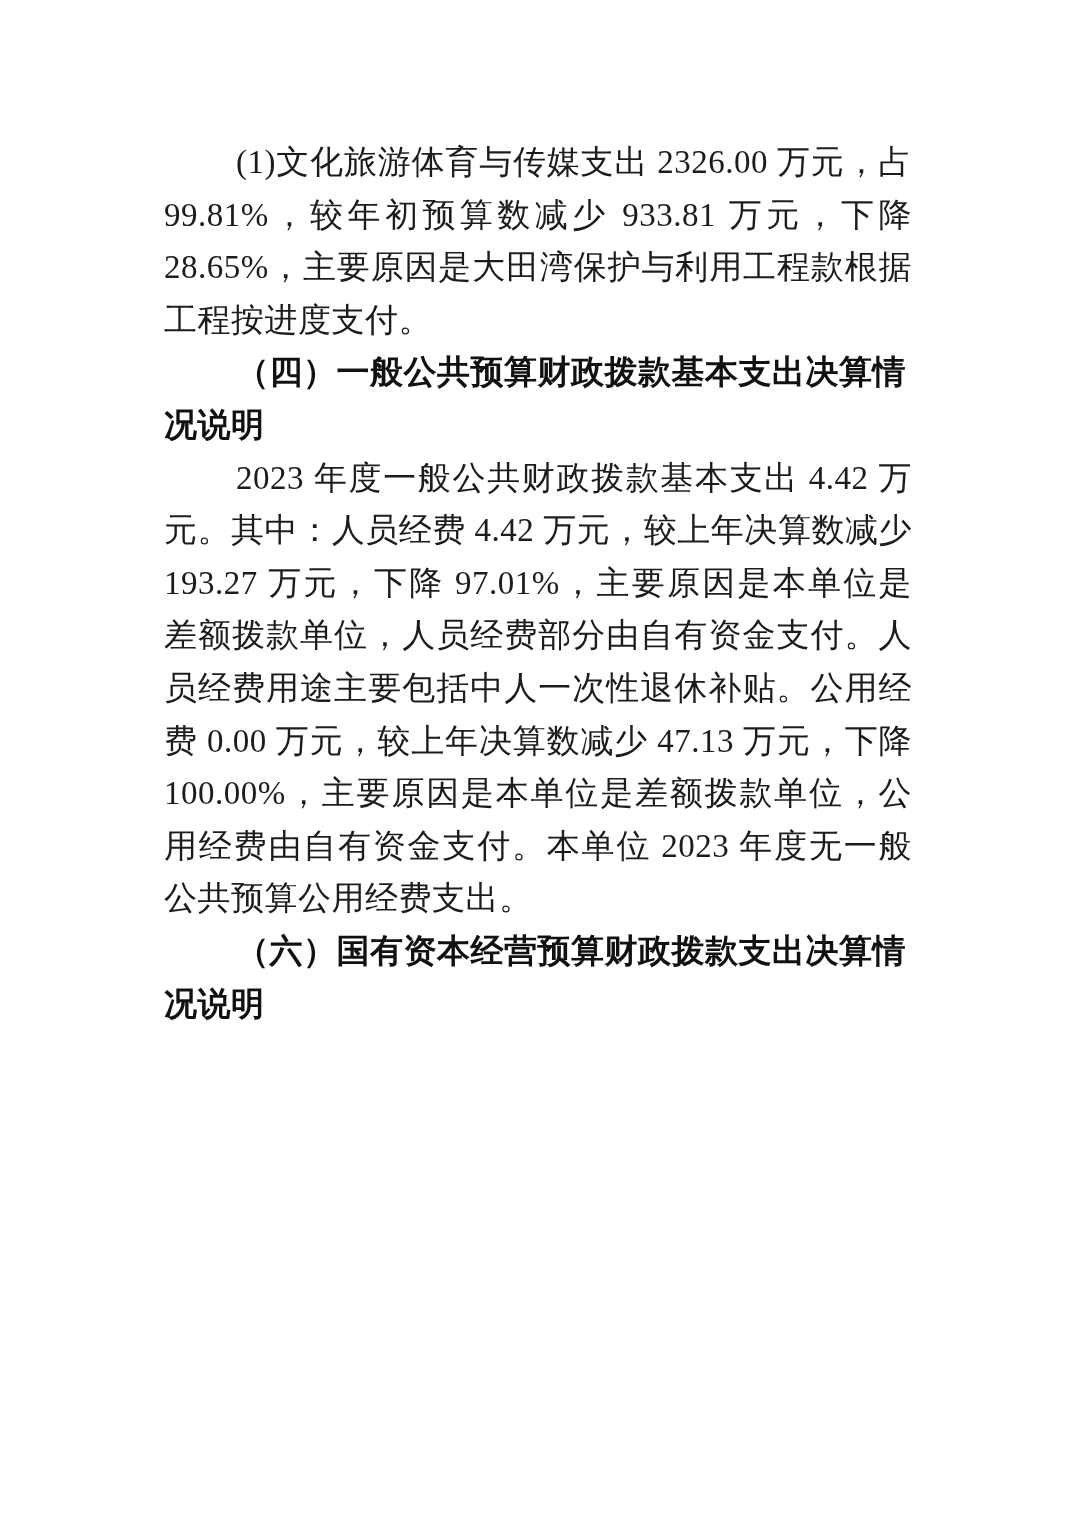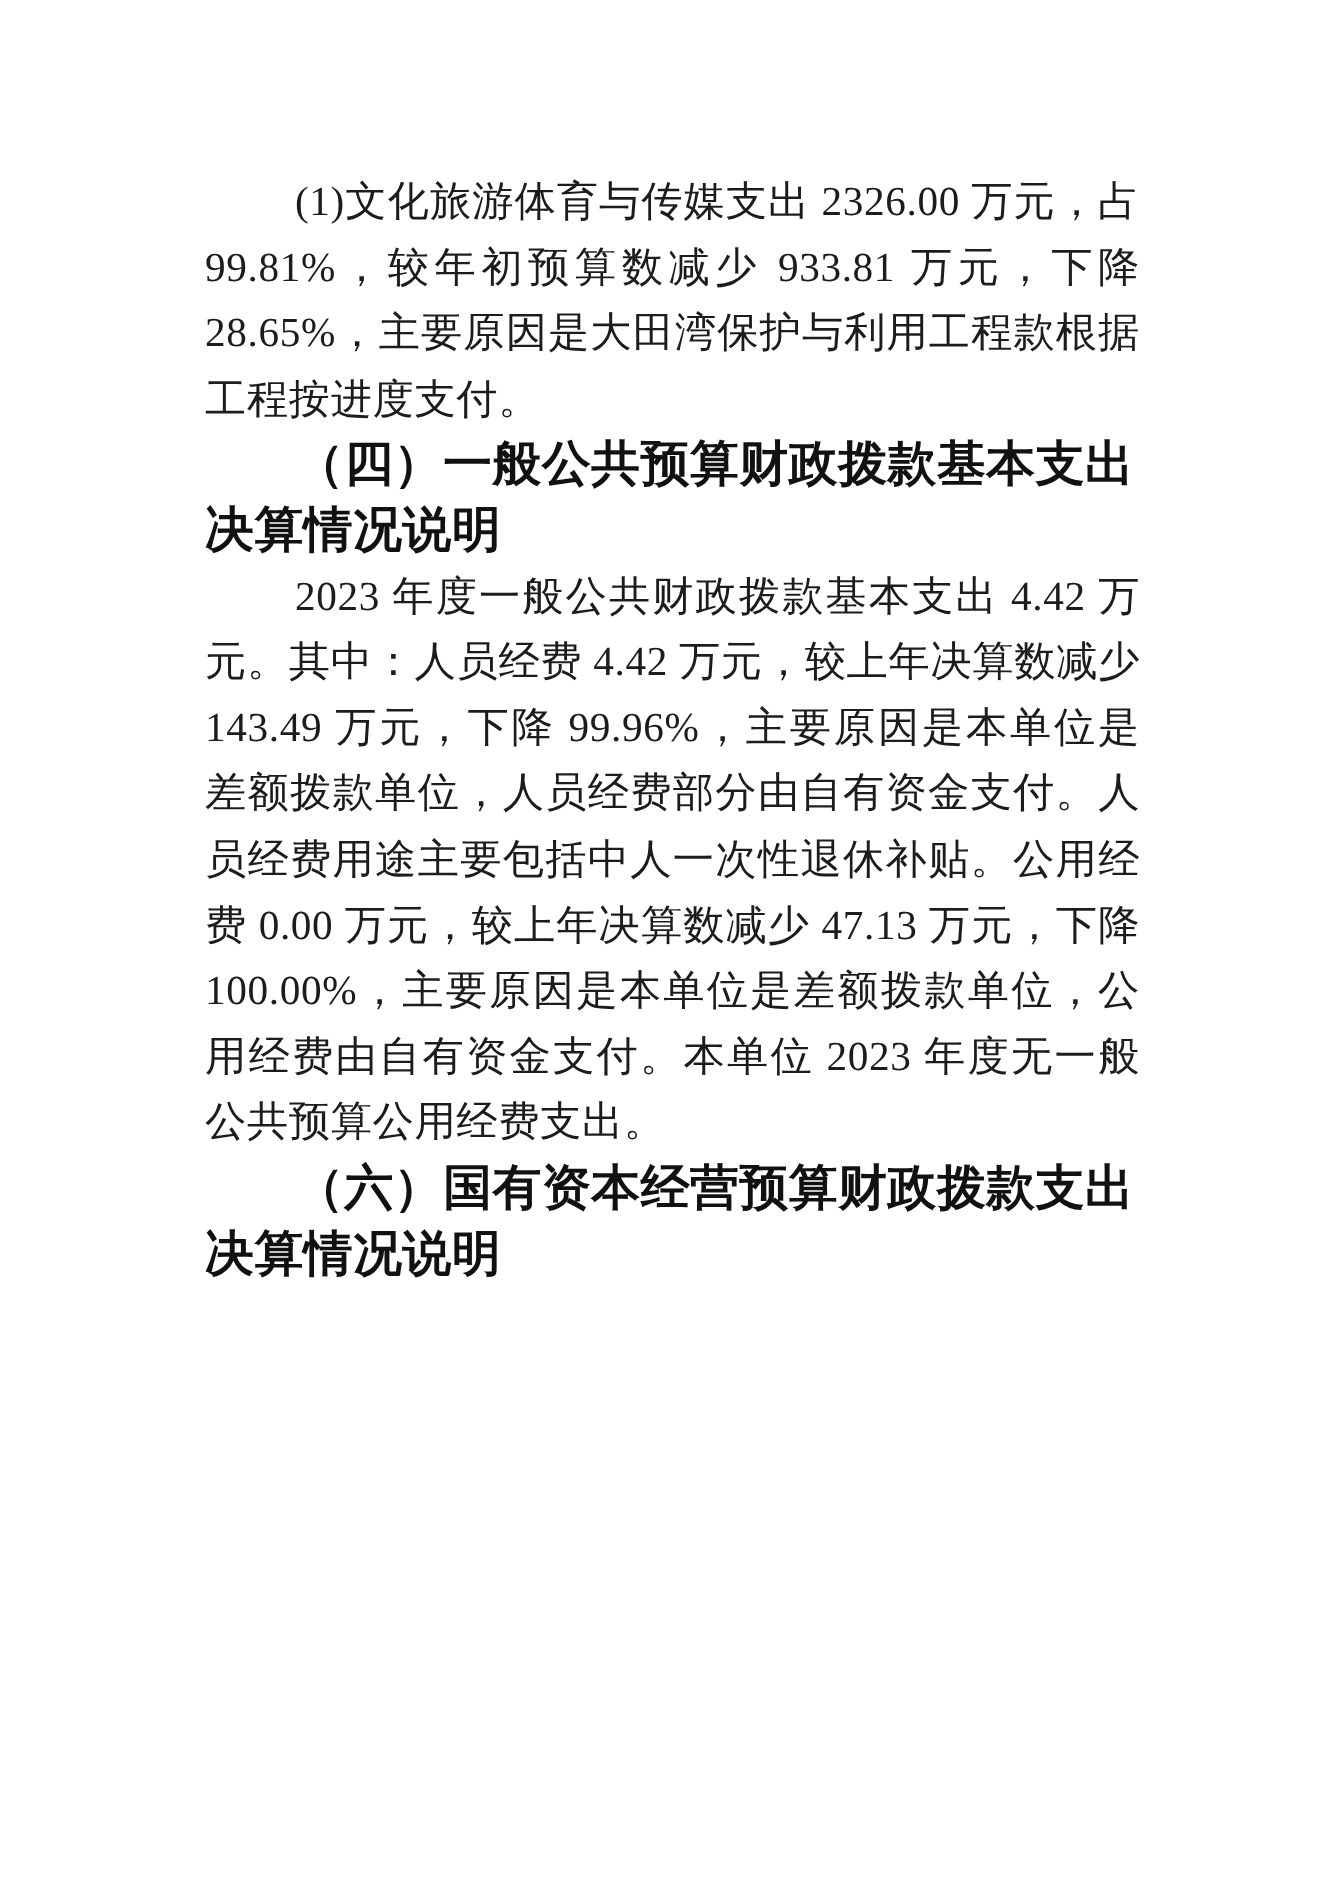--- a/index.html
+++ b/index.html
@@ -25,21 +25,21 @@
     margin: 0;
     font-size: 33px;
     line-height: 52.6px;
     color: #1c1c1c;
     text-align: justify;
     text-indent: 72px;
     letter-spacing: 0.5px;
   }
   .heading {
     margin: 0;
-    font-size: 39px;
+    font-size: 33px;
     line-height: 52.6px;
     color: #111111;
     font-weight: 700;
     text-align: left;
     text-indent: 72px;
     letter-spacing: 0.5px;
   }
   .page-number {
     position: absolute;
     left: 0;
@@ -52,18 +52,18 @@
     letter-spacing: 2px;
   }
 </style>
 </head>
 <body>
 
 <div class="page">
   <div class="text-block">
     <p class="para">(1)文化旅游体育与传媒支出 2326.00 万元，占 99.81%，较年初预算数减少 933.81 万元，下降 28.65%，主要原因是大田湾保护与利用工程款根据工程按进度支付。</p>
     <p class="heading">（四）一般公共预算财政拨款基本支出决算情况说明</p>
-    <p class="para">2023 年度一般公共财政拨款基本支出 4.42 万元。其中：人员经费 4.42 万元，较上年决算数减少 143.49 万元，下降 99.96%，主要原因是本单位是差额拨款单位，人员经费部分由自有资金支付。人员经费用途主要包括中人一次性退休补贴。公用经费 0.00 万元，较上年决算数减少 47.13 万元，下降 100.00%，主要原因是本单位是差额拨款单位，公用经费由自有资金支付。本单位 2023 年度无一般公共预算公用经费支出。</p>
+    <p class="para">2023 年度一般公共财政拨款基本支出 4.42 万元。其中：人员经费 4.42 万元，较上年决算数减少 193.27 万元，下降 97.01%，主要原因是本单位是差额拨款单位，人员经费部分由自有资金支付。人员经费用途主要包括中人一次性退休补贴。公用经费 0.00 万元，较上年决算数减少 47.13 万元，下降 100.00%，主要原因是本单位是差额拨款单位，公用经费由自有资金支付。本单位 2023 年度无一般公共预算公用经费支出。</p>
     <p class="heading">（六）国有资本经营预算财政拨款支出决算情况说明</p>
 
   </div>
   <div class="page-number">- 4 -</div>
 </div>
 
 </body></html>

